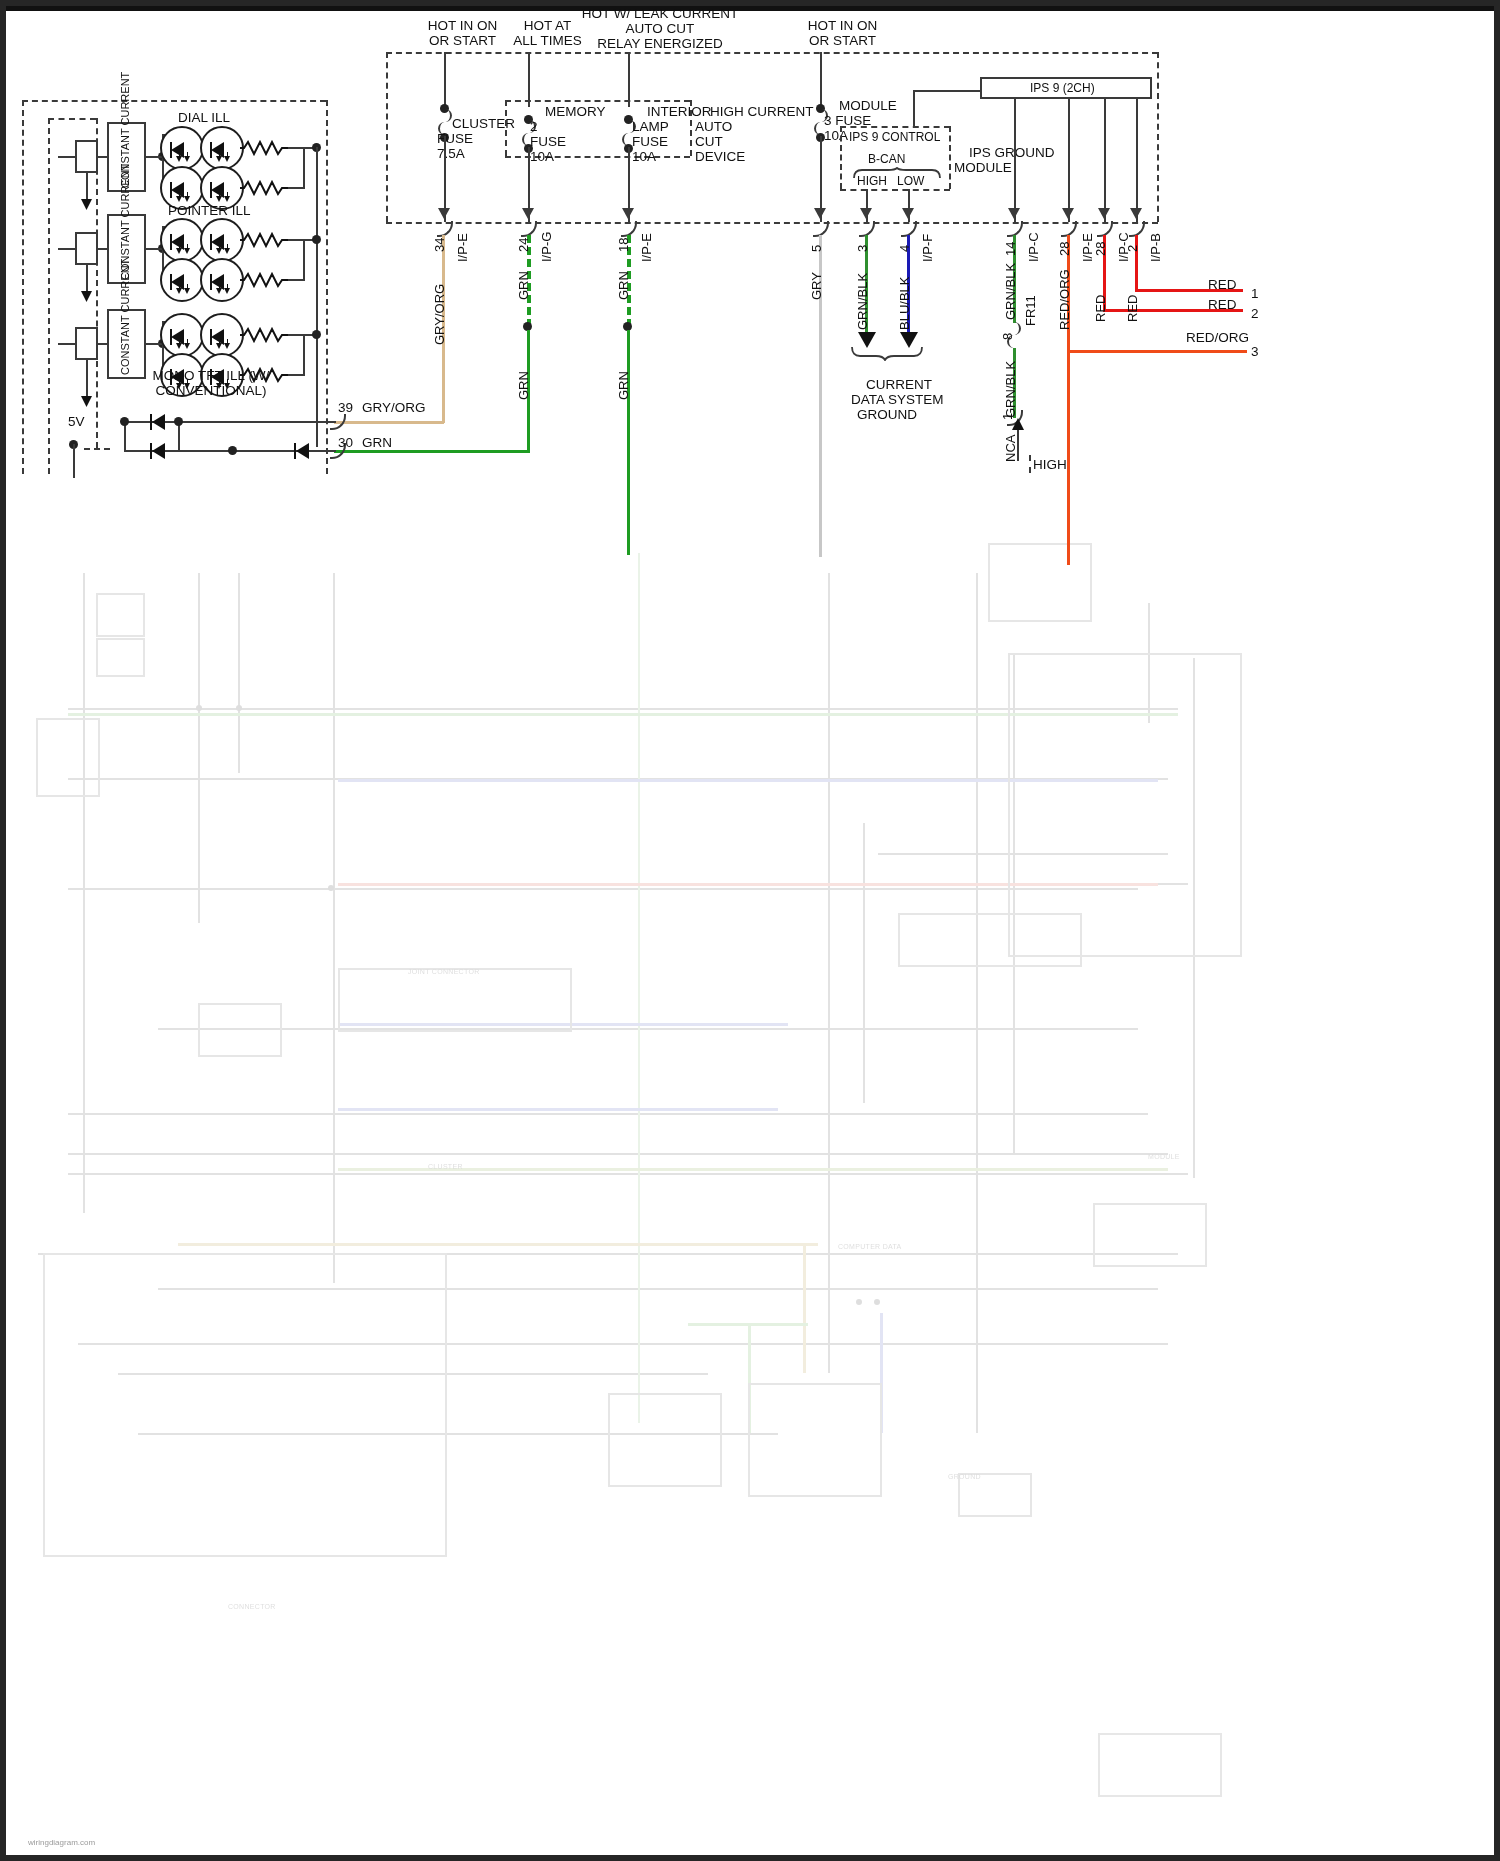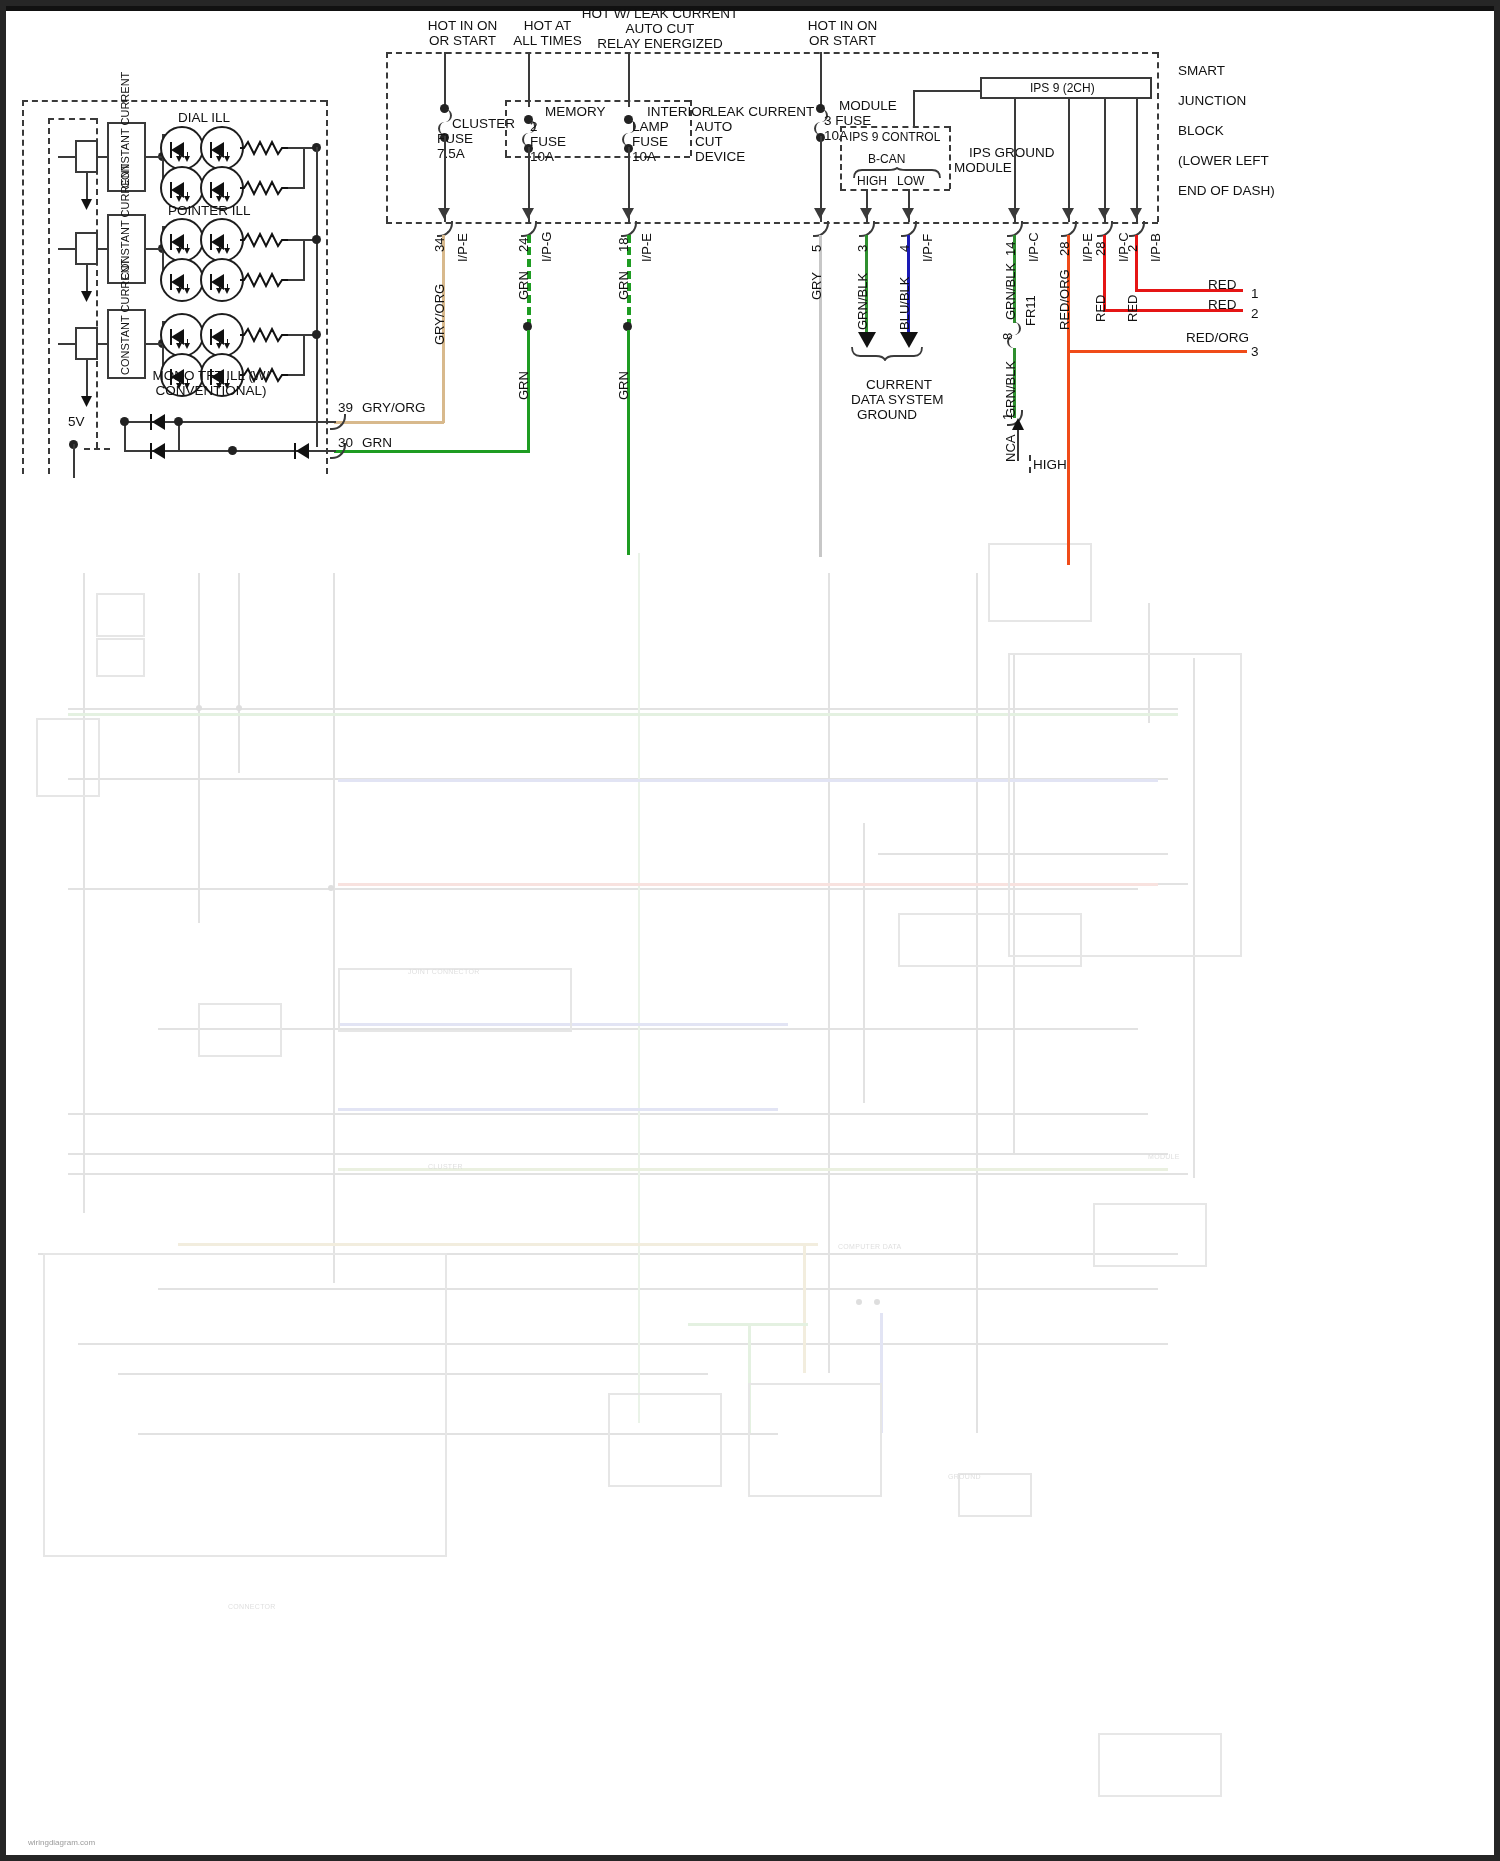--- a/index.html
+++ b/index.html
@@ -165,27 +165,20 @@
 
   <div class="txt" style="left:560px;top:6px;text-align:center;width:200px;"><span>HOT W/ LEAK CURRENT</span><br><span>AUTO CUT</span><br><span>RELAY ENERGIZED</span></div>
 
   <div class="txt" style="left:785px;top:18px;text-align:center;width:115px;"><span>HOT IN ON</span><br><span>OR START</span></div>
 
   <div class="dashh" style="left:386px;top:52px;width:772px;"></div>
   <div class="dashv" style="left:386px;top:52px;height:170px;"></div>
   <div class="dashh" style="left:386px;top:222px;width:772px;"></div>
   <div class="dashv" style="left:1157px;top:52px;height:170px;"></div>
 
-  <div class="txt" style="left:1163px;top:48px;">
-    <span>SMART</span><br>
-    <span>JUNCTION</span><br>
-    <span>BLOCK</span><br>
-    <span>(LOWER LEFT</span><br>
-    <span>END OF DASH)</span>
-  </div>
 
   <div class="ln v" style="left:444px;top:52px;height:55px;"></div>
   <div class="ln v" style="left:528px;top:52px;height:55px;"></div>
   <div class="ln v" style="left:628px;top:52px;height:55px;"></div>
   <div class="ln v" style="left:820px;top:52px;height:55px;"></div>
 
   <div class="dot" style="left:440px;top:104px;"></div>
   <div class="fuse" style="left:438px;top:109px;"></div>
   <div class="dot" style="left:440px;top:133px;"></div>
   <div class="txt" style="left:437px;top:101px;">
@@ -205,21 +198,21 @@
   <div class="ln v" style="left:528px;top:147px;height:75px;"></div>
 
   <div class="dot" style="left:624px;top:115px;"></div>
   <div class="fuse" style="left:622px;top:120px;"></div>
   <div class="dot" style="left:624px;top:144px;"></div>
   <div class="txt" style="left:632px;top:89px;">
     <span>INTERIOR</span><br><span>LAMP</span><br><span>FUSE</span><br><span>10A</span></div>
   <div class="ln v" style="left:628px;top:147px;height:75px;"></div>
 
   <div class="txt" style="left:695px;top:89px;">
-    <span>LEAK CURRENT</span><br><span>AUTO</span><br><span>CUT</span><br><span>DEVICE</span></div>
+    <span>HIGH CURRENT</span><br><span>AUTO</span><br><span>CUT</span><br><span>DEVICE</span></div>
 
   <div class="dot" style="left:816px;top:104px;"></div>
   <div class="fuse" style="left:814px;top:109px;"></div>
   <div class="dot" style="left:816px;top:133px;"></div>
   <div class="txt" style="left:824px;top:83px;">
     <span>MODULE</span><br><span>3 FUSE</span><br><span>10A</span></div>
   <div class="ln v" style="left:820px;top:136px;height:86px;"></div>
 
   <div class="dashh" style="left:840px;top:126px;width:110px;"></div>
   <div class="dashv" style="left:840px;top:126px;height:63px;"></div>

